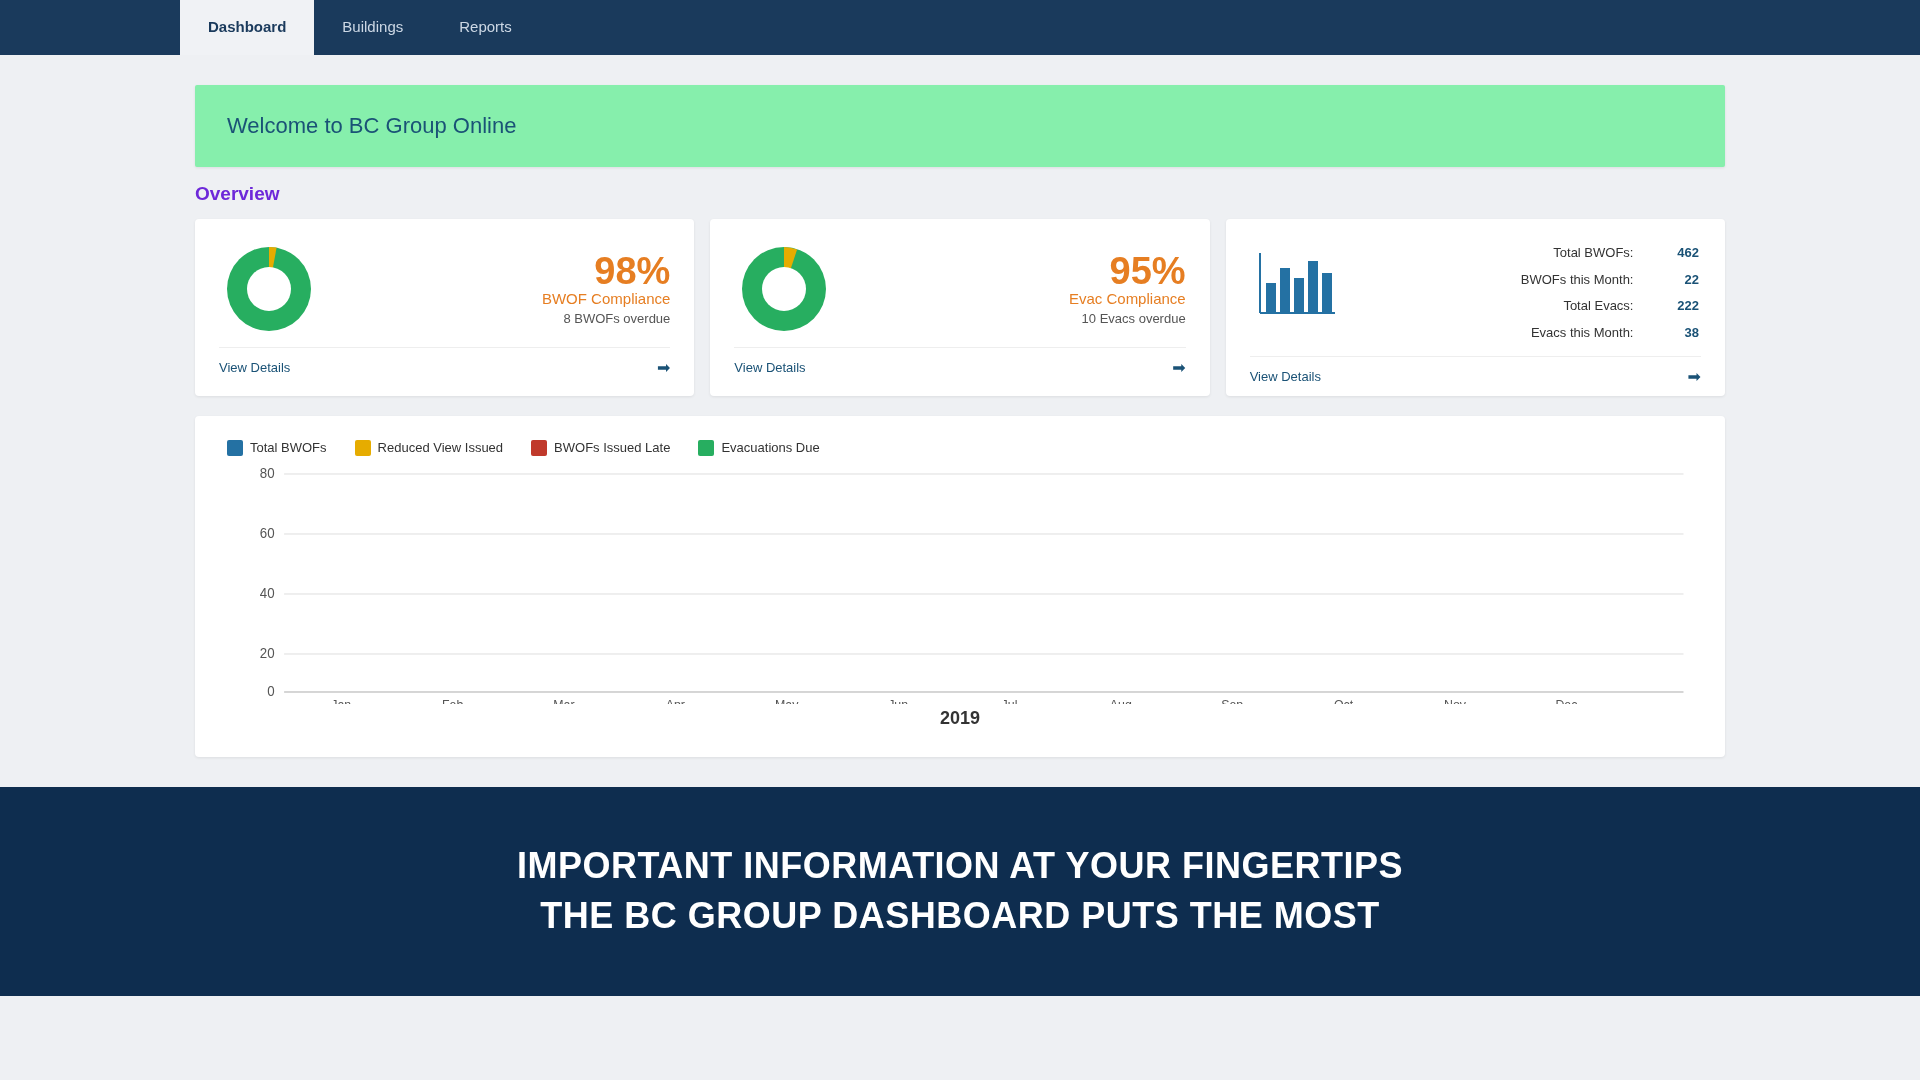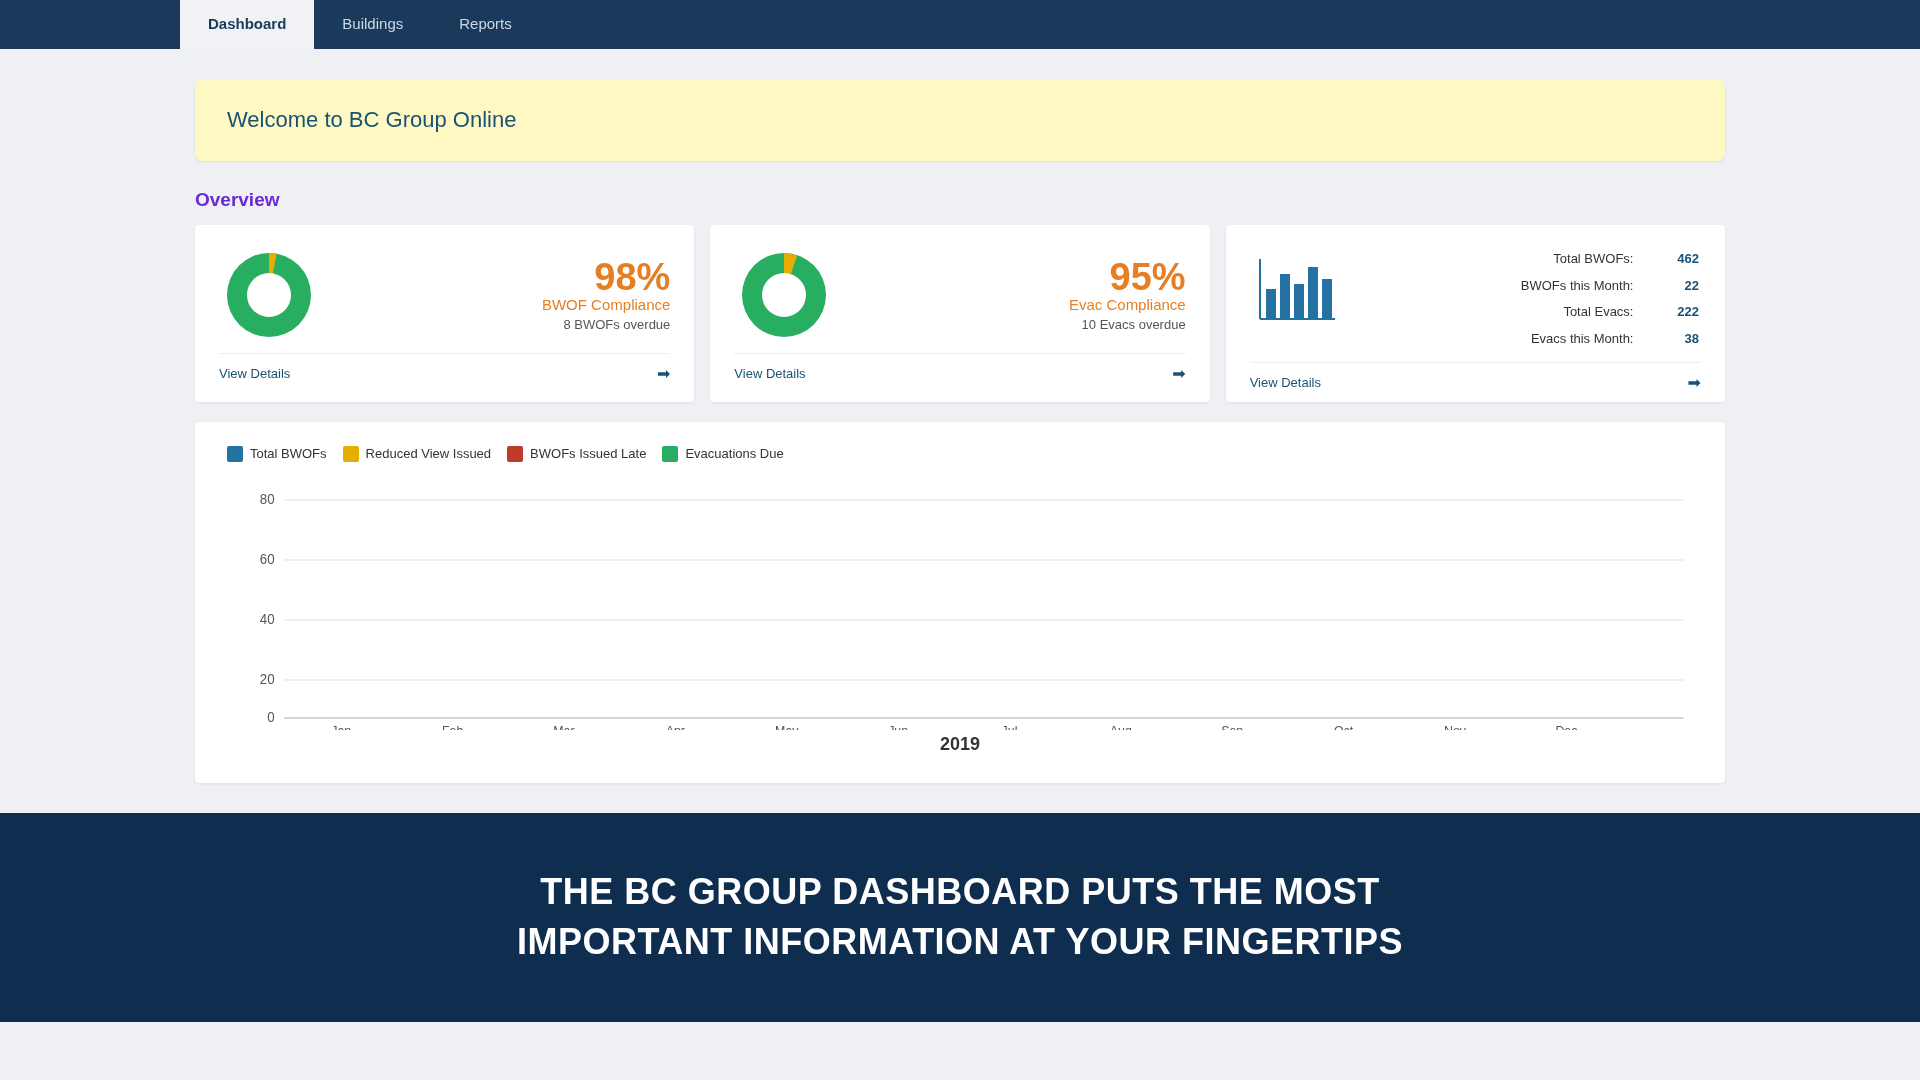--- a/index.html
+++ b/index.html
@@ -3,21 +3,21 @@
   <meta charset="utf-8">
   <style>
     * { box-sizing: border-box; margin: 0; padding: 0; }
     body { font-family: Arial, sans-serif; background: #eef0f3; width: 1920px; min-height: 1080px; overflow-x: hidden; }
 
     
     .nav-bar {
       background: #1a3a5c;
       display: flex;
       align-items: stretch;
-      height: 49px;
+      height: 55px;
       padding-left: 180px;
     }
     .nav-tab {
       display: flex; align-items: center;
       padding: 0 28px;
       color: #cdd8e5;
       font-size: 15px;
       cursor: pointer;
       border-bottom: 3px solid transparent;
       text-decoration: none;
@@ -29,24 +29,24 @@
       border-bottom: 3px solid #f0f2f5;
     }
 
     
     .main-content {
       padding: 30px 195px;
     }
 
     
     .welcome-card {
-      background: #fef9c3;
-      border-radius: 8px;
+      background: #86efac;
+      border-radius: 2px;
       padding: 28px 32px;
-      margin-bottom: 28px;
+      margin-bottom: 16px;
       box-shadow: 0 1px 3px rgba(0,0,0,0.08);
     }
     .welcome-title {
       color: #1a5276;
       font-size: 22px;
       font-weight: normal;
     }
 
     
     .section-title {
@@ -147,22 +147,22 @@
 
     
     .chart-card {
       background: #fff;
       border-radius: 4px;
       box-shadow: 0 1px 3px rgba(0,0,0,0.08);
       padding: 24px 32px 28px 32px;
     }
     .chart-legend {
       display: flex;
-      gap: 16px;
-      margin-bottom: 28px;
+      gap: 28px;
+      margin-bottom: 8px;
       font-size: 13px;
       color: #333;
     }
     .legend-item {
       display: flex;
       align-items: center;
       gap: 7px;
     }
     .legend-dot {
       width: 16px;
@@ -363,15 +363,15 @@
         <text x="1290" y="245" text-anchor="middle" font-size="13" fill="#555">Nov</text>
         <text x="1407" y="245" text-anchor="middle" font-size="13" fill="#555">Dec</text>
       </svg>
     </div>
     <div class="chart-year">2019</div>
   </div>
 
 </div>
 
 <div class="footer-banner">
+  <div>IMPORTANT INFORMATION AT YOUR FINGERTIPS</div>
   <div>THE BC GROUP DASHBOARD PUTS THE MOST</div>
-  <div>IMPORTANT INFORMATION AT YOUR FINGERTIPS</div>
 </div>
 
 </body></html>

